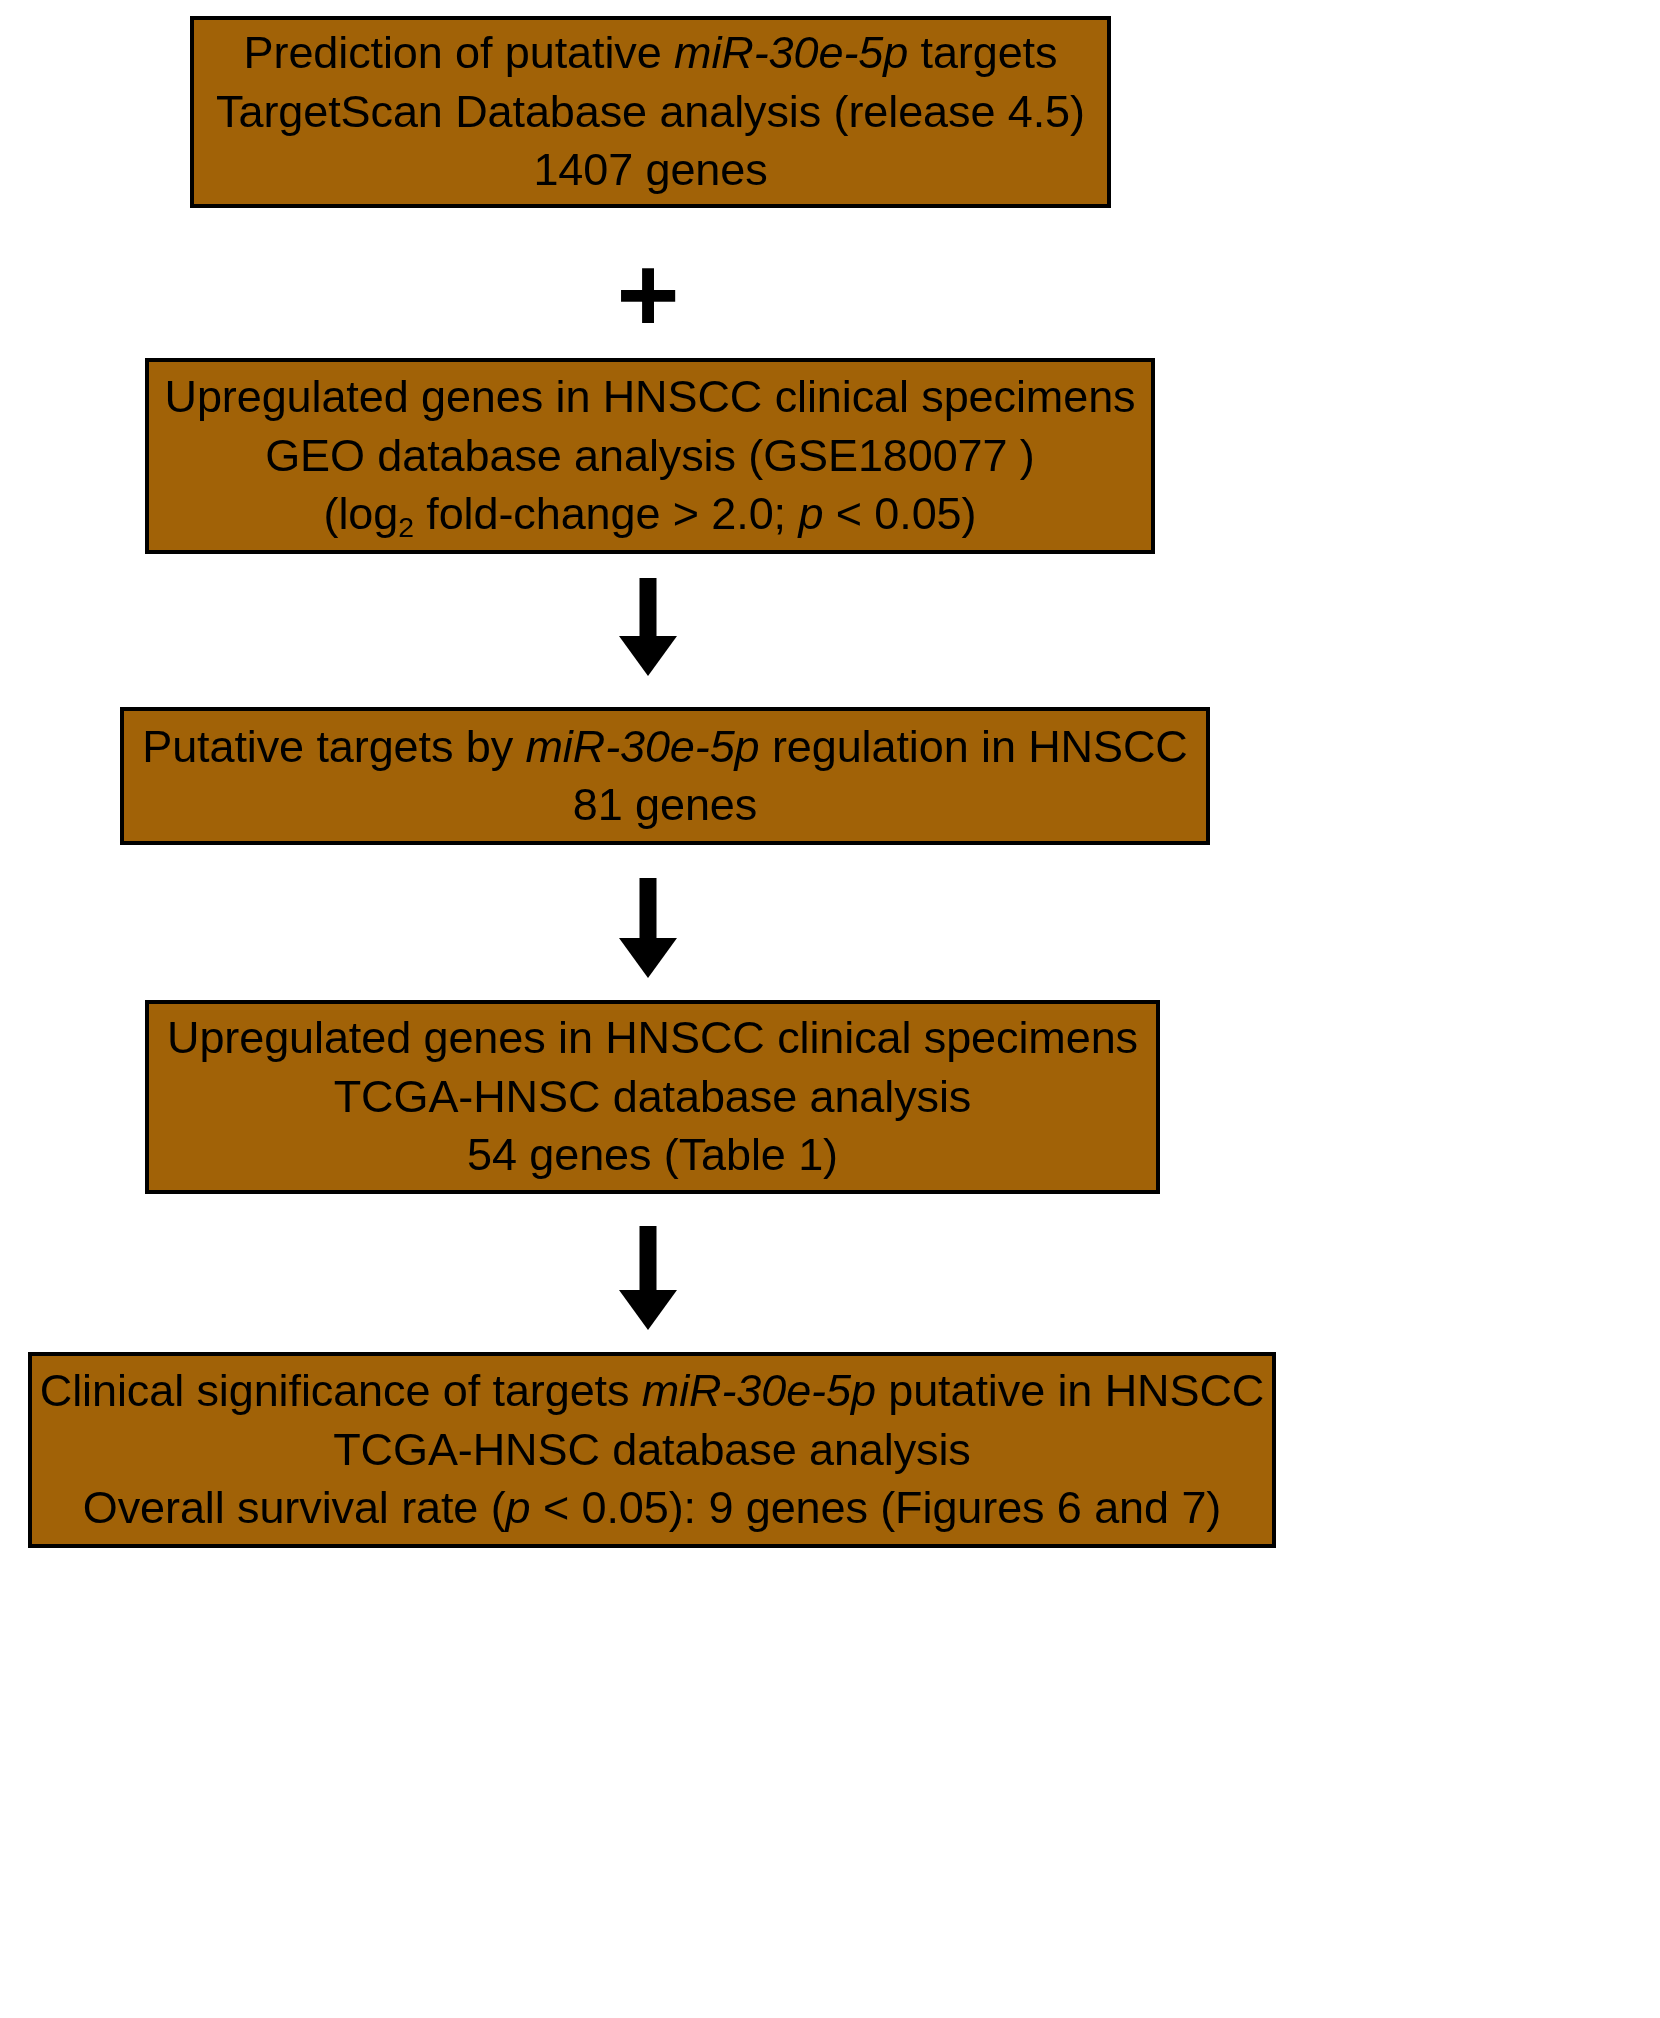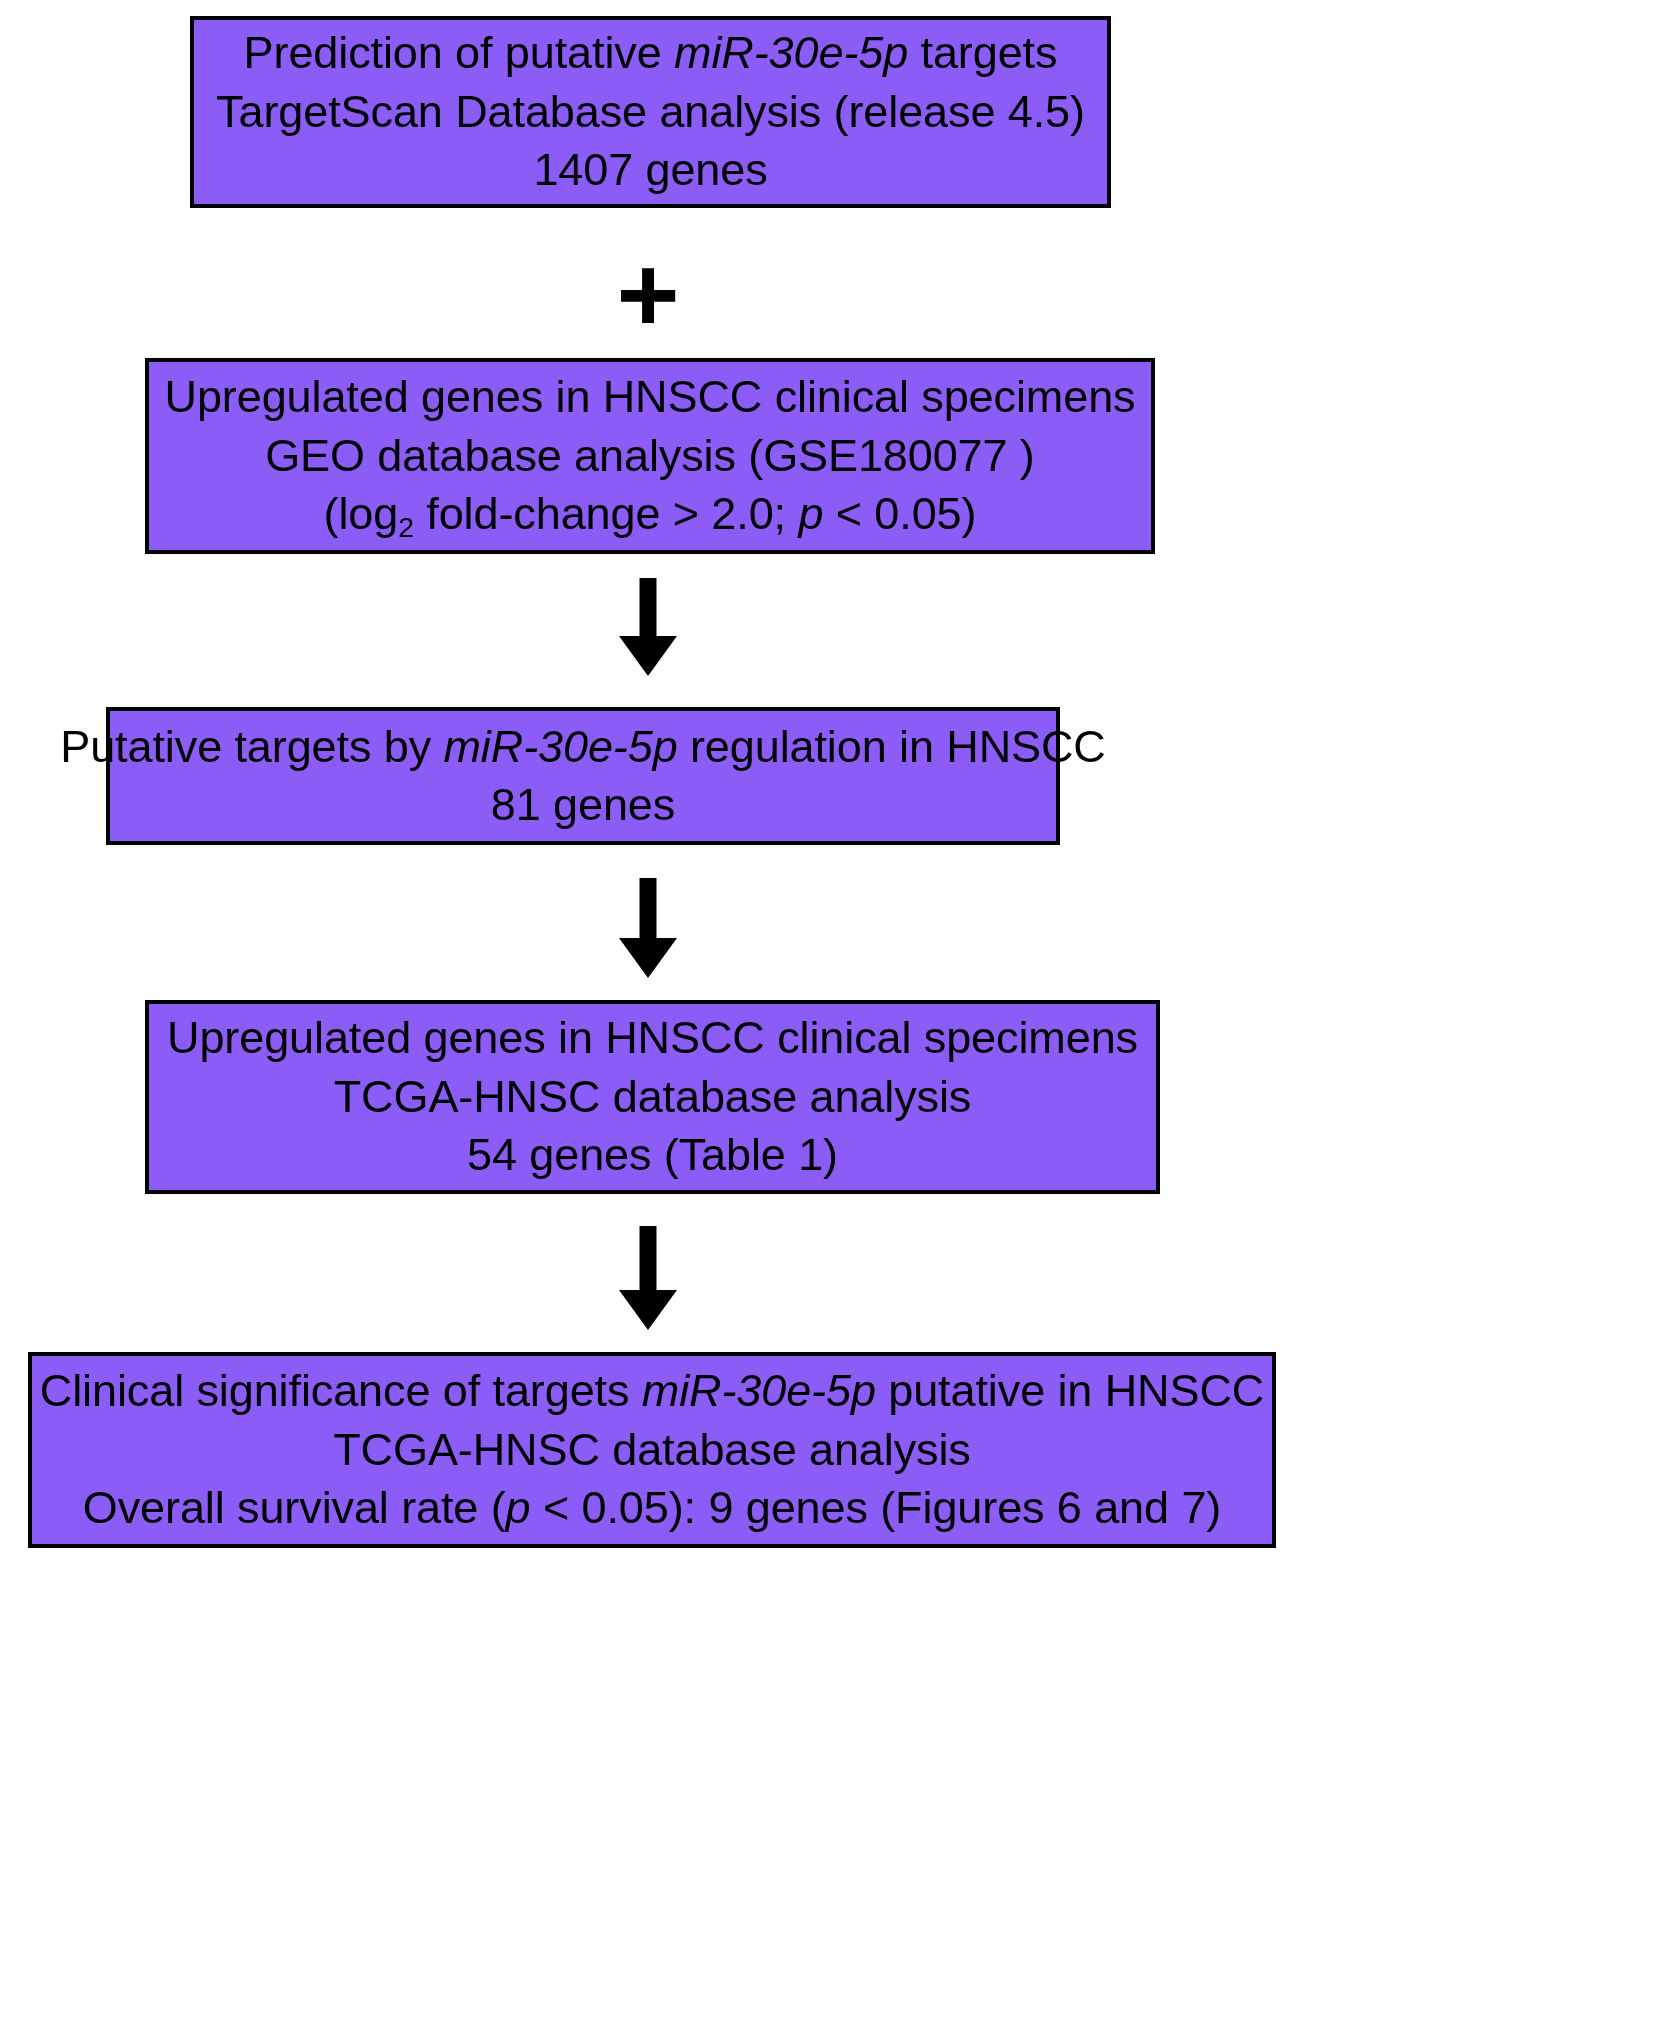--- a/index.html
+++ b/index.html
@@ -18,25 +18,24 @@
   #flowchart {
     position: relative;
     width: 1660px;
     height: 2018px;
     background: #ffffff;
   }
 
   .node-box {
     position: absolute;
     box-sizing: border-box;
-    background: #8b5cf6;
+    background: #a16207;
     border: 4px solid #000000;
     display: flex;
     flex-direction: column;
-    align-items: center;
     justify-content: center;
   }
 
   .node-line {
     font-size: 45px;
     line-height: 1.30;
     letter-spacing: -0.1px;
     white-space: nowrap;
     text-align: center;
     color: #000000;
@@ -103,21 +102,21 @@
     <div class="node-line"><span>Upregulated genes in HNSCC clinical specimens</span></div>
     <div class="node-line"><span>GEO database analysis (GSE180077 )</span></div>
     <div class="node-line"><span>(log</span><sub>2</sub><span> fold-change &gt; 2.0; </span><span class="it">p</span><span> &lt; 0.05)</span></div>
   </div>
 
   <div class="arrow" style="left:618px; top:578px; width:60px; height:98px;">
     <div class="arrow-shaft" style="height:62px;"></div>
     <div class="arrow-head"></div>
   </div>
 
-  <div class="node-box" style="left:106px; top:707px; width:954px; height:138px;">
+  <div class="node-box" style="left:120px; top:707px; width:1090px; height:138px;">
     <div class="node-line"><span>Putative targets by </span><span class="it">miR-30e-5p</span><span> regulation in HNSCC</span></div>
     <div class="node-line"><span>81 genes</span></div>
   </div>
 
   <div class="arrow" style="left:618px; top:878px; width:60px; height:100px;">
     <div class="arrow-shaft" style="height:64px;"></div>
     <div class="arrow-head"></div>
   </div>
 
   <div class="node-box" style="left:145px; top:1000px; width:1015px; height:194px;">

